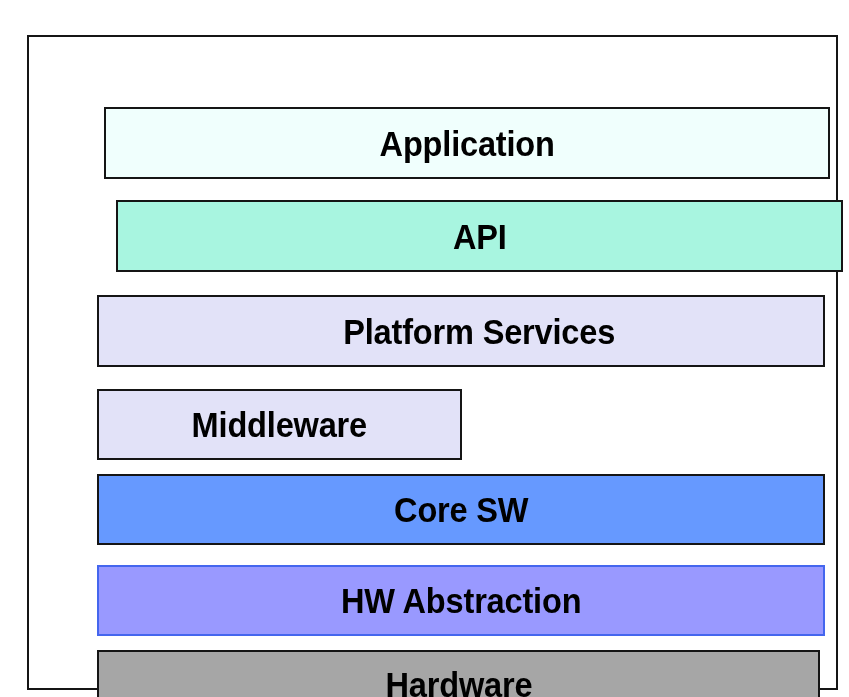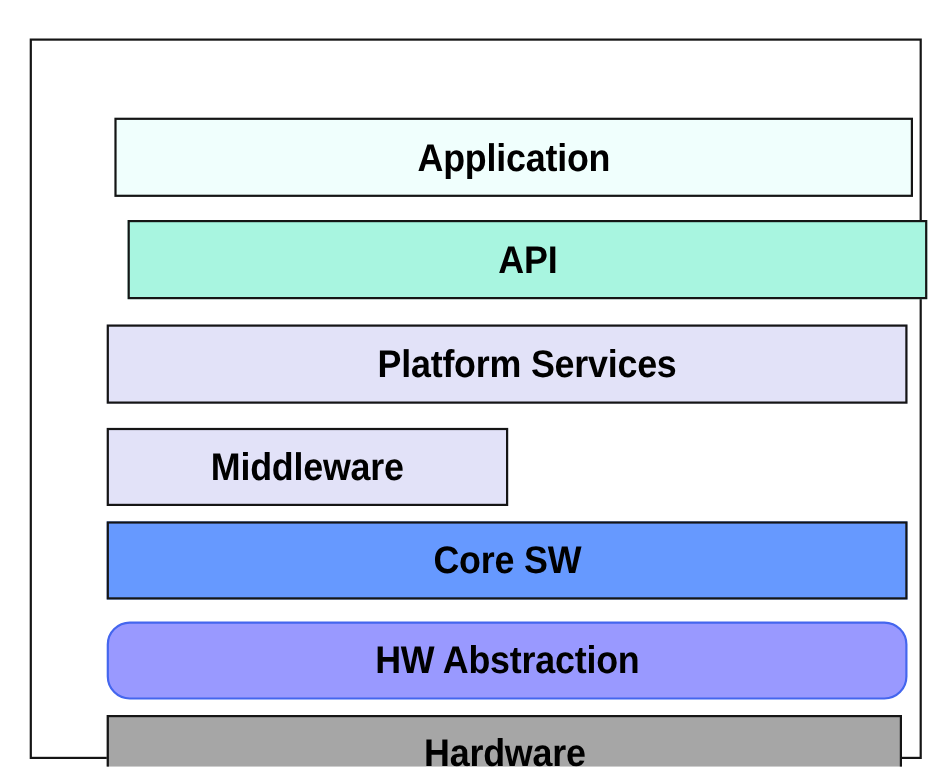--- a/index.html
+++ b/index.html
@@ -68,21 +68,21 @@
   .layer-middleware {
     left: 68px;  top: 352px; width: 365px; height: 71px;
   }
   .layer-edge-enabler {
     left: 456px; top: 352px; width: 336px; height: 71px;
   }
   .layer-core-sw {
     left: 68px;  top: 437px; width: 728px; height: 71px;
   }
   .layer-hw-abstraction {
-    left: 68px;  top: 528px; width: 728px; height: 71px; border-radius: 21px;
+    left: 68px;  top: 528px; width: 728px; height: 71px;
   }
   .layer-hardware {
     left: 68px;  top: 613px; width: 723px; height: 69px;
   }
 </style>
 </head>
 <body>
 
 <div id="canvas" style="background-color: rgb(255, 255, 255);">
 

